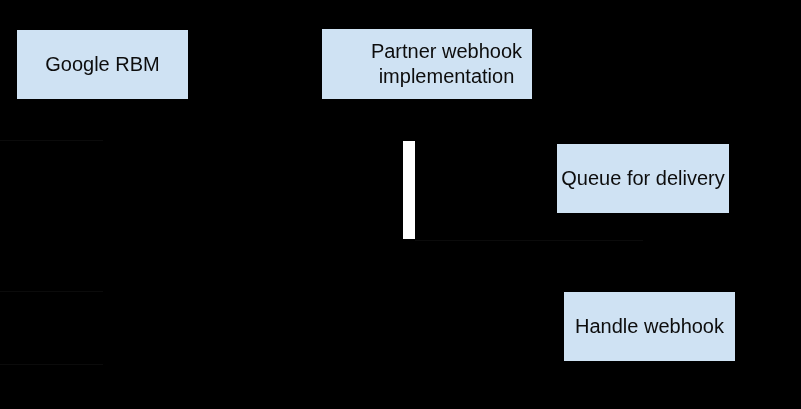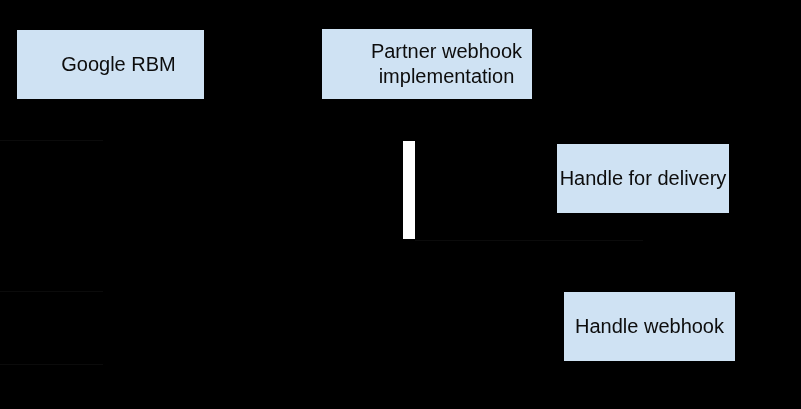--- a/index.html
+++ b/index.html
@@ -22,21 +22,21 @@
       align-items: center;
       justify-content: center;
       text-align: center;
     }
     .node-label {
       font-size: 20px;
       line-height: 25px;
       color: var(--node_text, #0d0d0d);
       white-space: pre-line;
     }
-    #node-google-rbm      { left: 17px;  top: 30px;  width: 171px; height: 69px; padding-left: 16px; }
+    #node-google-rbm      { left: 17px;  top: 30px;  width: 171px; height: 69px; }
     #node-partner-webhook { left: 322px; top: 29px;  width: 171px; height: 70px; padding-left: 39px; }
     #node-queue           { left: 557px; top: 144px; width: 172px; height: 69px; }
     #node-handle-failures { left: 564px; top: 292px; width: 171px; height: 69px; }
     .activation-bar {
       position: absolute;
       left: 403px;
       top: 141px;
       width: 12px;
       height: 98px;
       background: var(--activation_fill, #ffffff);
@@ -59,21 +59,21 @@
   <div class="node" id="node-google-rbm">
     <span class="node-label">Google RBM</span>
   </div>
 
   <div class="node" id="node-partner-webhook">
     <span class="node-label">Partner webhook
 implementation</span>
   </div>
 
   <div class="node" id="node-queue">
-    <span class="node-label">Handle for delivery</span>
+    <span class="node-label">Queue for delivery</span>
   </div>
 
   <div class="node" id="node-handle-failures">
     <span class="node-label">Handle webhook</span>
   </div>
 
   <div class="activation-bar"></div>
 
   <div class="faint-line" id="faint-line-1"></div>
   <div class="faint-line" id="faint-line-2"></div>

